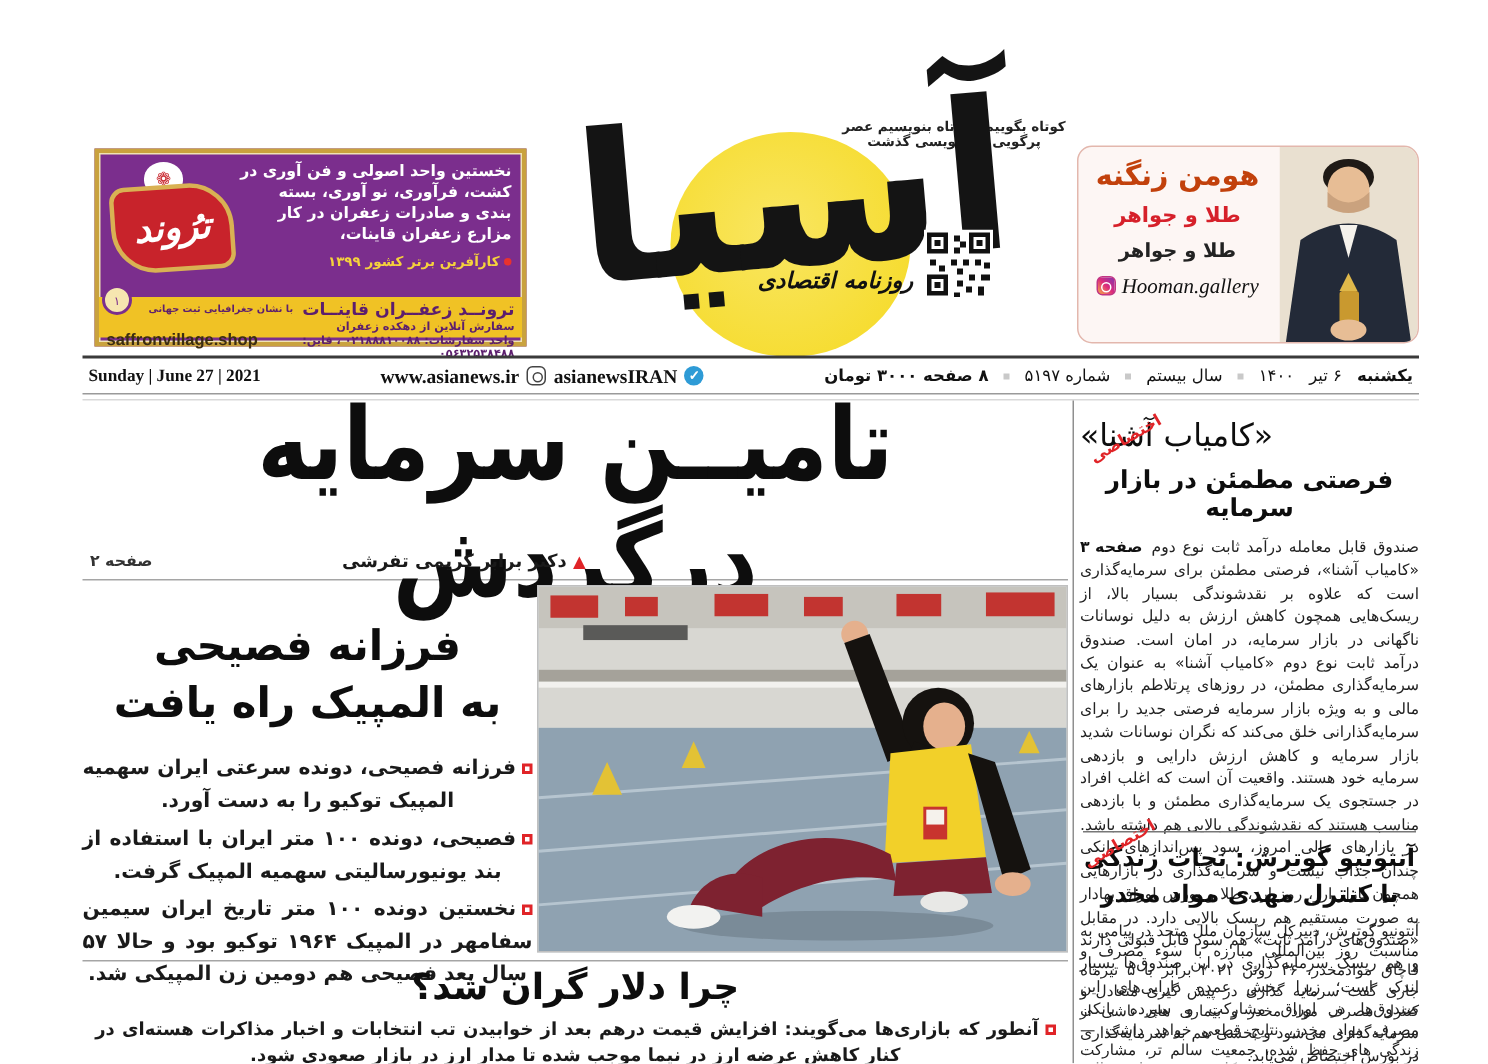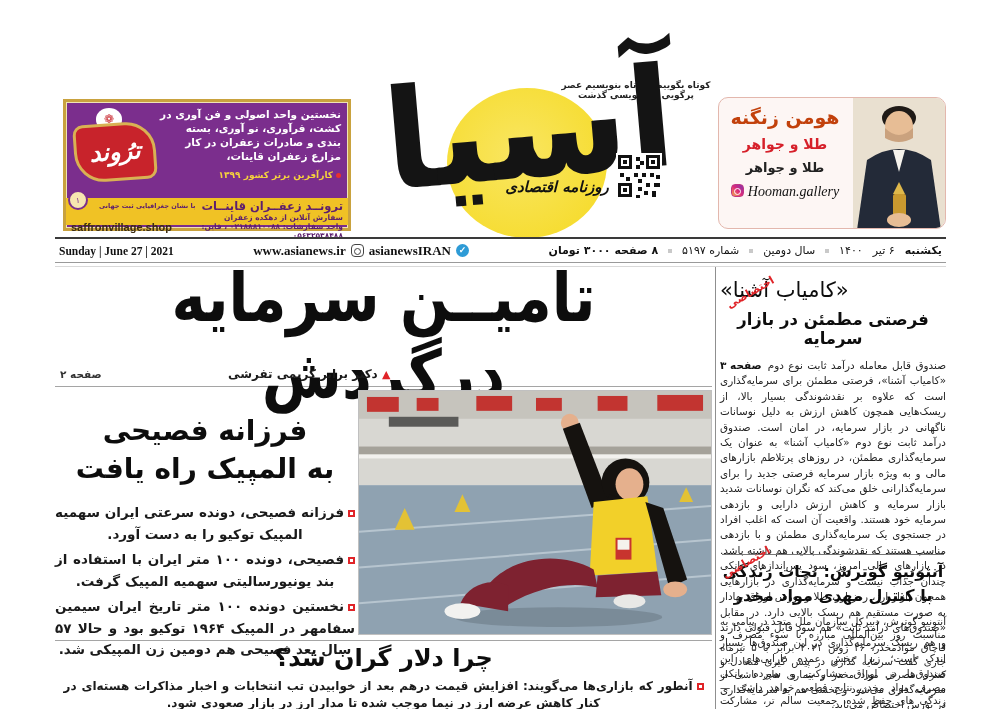--- a/index.html
+++ b/index.html
@@ -200,21 +200,21 @@
       </div>
     </div>
   </div>
 
   <div id="dateline">
     <div class="dl-group">
       <span class="dl-bold">یکشنبه</span>
       <span>۶ تیر</span>
       <span>۱۴۰۰</span>
       <span class="dl-sep"></span>
-      <span>سال دومین</span>
+      <span>سال بیستم</span>
       <span class="dl-sep"></span>
       <span>شماره ۵۱۹۷</span>
       <span class="dl-sep"></span>
       <span class="dl-bold">۸ صفحه ۳۰۰۰ تومان</span>
     </div>
     <div class="dl-web">
       <span>www.asianews.ir</span>
       <span class="ig-icon"></span>
       <span>asianewsIRAN</span>
       <span class="check-badge">✓</span>

